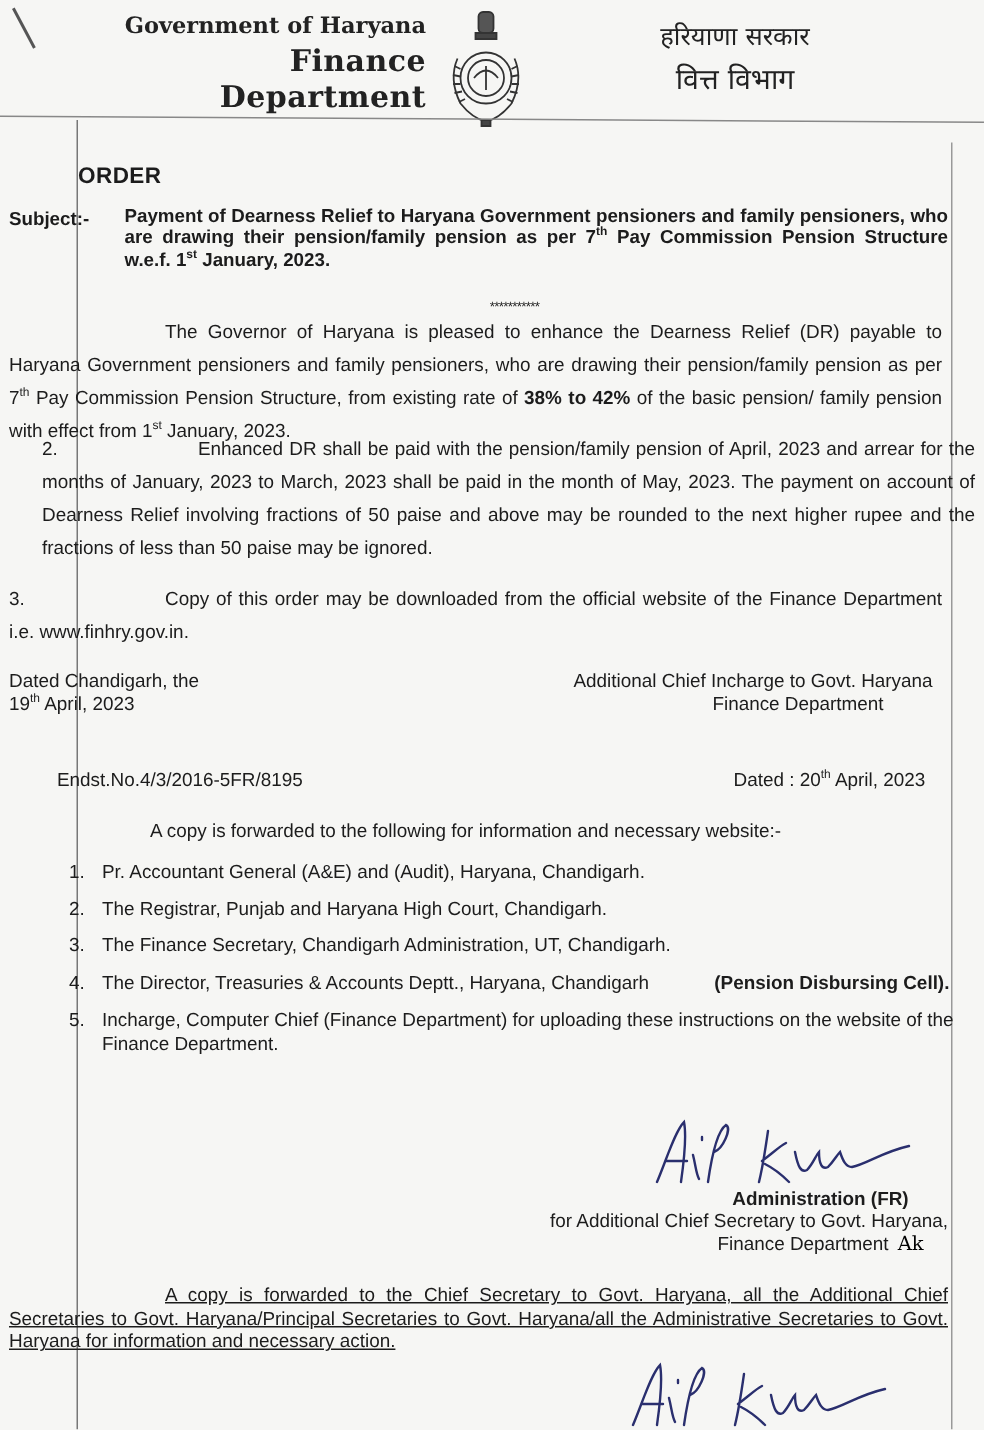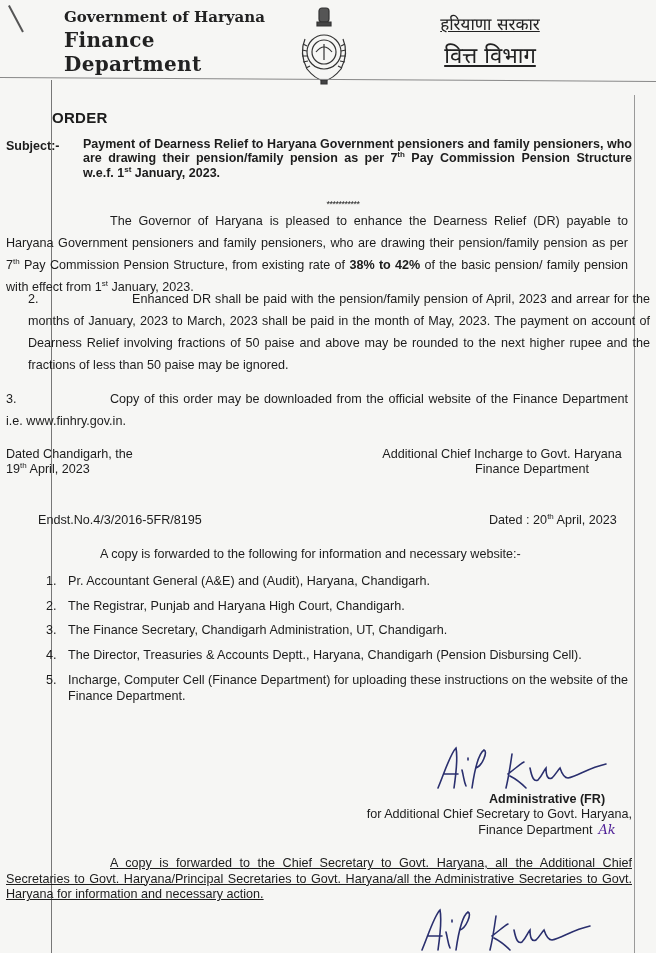--- a/index.html
+++ b/index.html
@@ -5,27 +5,27 @@
   html, body { margin: 0; padding: 0; }
   body {
     width: 656px; height: 953px; overflow: hidden;
     background: #f6f6f4;
     font-family: "Liberation Sans", sans-serif;
     color: #1c1c1c;
     position: relative;
   }
   .page { position: absolute; left: 0; top: 0; width: 656px; height: 953px; }
   .corner-mark { position: absolute; left: 8px; top: 6px; width: 2px; height: 30px; background: #555; transform: rotate(-28deg); transform-origin: top left; }
-  .hdr-en { position: absolute; left: 64px; top: 8px; width: 220px; text-align: left; font-family: "DejaVu Serif", serif; color: #222; }
+  .hdr-en { position: absolute; left: 64px; top: 8px; width: 220px; text-align: right; font-family: "DejaVu Serif", serif; color: #222; }
   .hdr-en .l1 { font-size: 15px; font-weight: bold; }
   .hdr-en .l2 { font-size: 20px; font-weight: bold; margin-top: 2px; letter-spacing: 0.3px; }
   .emblem { position: absolute; left: 295px; top: 4px; width: 58px; height: 82px; }
-  .hdr-hi { position: absolute; left: 400px; top: 12px; width: 180px; text-align: center; font-family: "DejaVu Sans", sans-serif; color: #222; text-decoration: underline; }
+  .hdr-hi { position: absolute; left: 400px; top: 12px; width: 180px; text-align: center; font-family: "DejaVu Sans", sans-serif; color: #222; }
   .hdr-hi .l1 { font-size: 17px; }
-  .hdr-hi .l2 { font-size: 22px; margin-top: 4px; }
+  .hdr-hi .l2 { font-size: 19px; margin-top: 4px; }
   .hrule { position: absolute; left: 0; top: 77px; width: 656px; height: 1px; background: #888; transform: rotate(0.35deg); transform-origin: left; }
   .vrule-l { position: absolute; left: 51px; top: 80px; width: 1px; height: 873px; background: #777; }
   .vrule-r { position: absolute; left: 634px; top: 95px; width: 1px; height: 858px; background: #999; }
   .content { position: absolute; left: 52px; top: 80px; width: 582px; font-size: 12.6px; line-height: 1.5; }
   .order-title { position: absolute; left: 0; top: 27px; width: 582px; text-align: left; font-size: 15px; font-weight: bold; letter-spacing: 0.3px; }
   .subject-label { position: absolute; left: -46px; top: 57px; font-weight: bold; font-size: 12.5px; }
   .subject-text { position: absolute; left: 31px; top: 57px; width: 549px; font-weight: bold; font-size: 12.5px; line-height: 1.15; text-align: justify; text-align-last: left; }
   .stars { position: absolute; left: 0; top: 118px; width: 582px; text-align: center; font-size: 9px; letter-spacing: -0.5px; }
   .para { position: absolute; left: -46px; width: 622px; line-height: 22px; text-align: justify; }
   .p1 { top: 130px; }
@@ -38,30 +38,30 @@
   .sig1 { position: absolute; left: 320px; top: 367px; width: 260px; text-align: center; line-height: 1.2; }
   .sig1 .name { font-weight: bold; padding-left: 60px; }
   .sig1 .dept { padding-left: 60px; }
   .endst { position: absolute; left: -46px; top: 431px; margin-left: 32px; }
   .endst-date { position: absolute; left: 437px; top: 431px; text-align: right; }
   .fwd1 { position: absolute; left: 0; top: 465px; width: 582px; padding-left: 48px; box-sizing: border-box; }
   .list { position: absolute; left: -6px; top: 494px; width: 590px; list-style: none; margin: 0; padding: 0; }
   .list li { display: flex; margin-bottom: 9px; line-height: 1.25; }
   .list .n { width: 22px; flex: none; }
   .list .t { flex: 1; }
-  .list b { font-weight: normal; }
+  .list b { font-weight: bold; margin-left: 40px; }
   .signature { position: absolute; font-family: "DejaVu Serif", serif; font-style: italic; color: #2a2f6e; }
   .sigblock { position: absolute; left: 280px; width: 300px; text-align: right; line-height: 1.2; }
   .sigblock .title { font-weight: bold; text-align: center; padding-left: 130px; }
   .sigblock .ln2 { text-align: right; }
   .sigblock .ln3 { text-align: center; padding-left: 130px; }
   .sb1 { top: 712px; }
   .fwd2 { position: absolute; left: -46px; top: 776px; width: 626px; text-align: justify; line-height: 1.25; text-decoration: underline; }
   .fwd2 .indent2 { display: inline-block; width: 104px; }
-  .initials { font-family: "DejaVu Serif", serif; font-style: italic; color: #4c1d95; font-size: 13px; margin-left: 6px; }
+  .initials { font-family: "DejaVu Serif", serif; color: #000000; font-size: 13px; margin-left: 6px; }
 </style>
 </head>
 <body>
 
 <div class="page">
   <div class="corner-mark"></div>
 
   <div class="hdr-en">
     <div class="l1">Government of Haryana</div>
     <div class="l2">Finance Department</div>
@@ -133,30 +133,30 @@
       <li>
           <span class="n">3.</span>
           <span class="t">The Finance Secretary, Chandigarh Administration, UT, Chandigarh.</span>
         </li>
       <li>
           <span class="n">4.</span>
           <span class="t"><span>The Director, Treasuries &amp; Accounts Deptt., Haryana, Chandigarh </span><b>(Pension Disbursing Cell).</b></span>
         </li>
       <li>
           <span class="n">5.</span>
-          <span class="t">Incharge, Computer Cell (Finance Department) for uploading these instructions on the website of the Finance Department.</span>
+          <span class="t">Incharge, Computer Chief (Finance Department) for uploading these instructions on the website of the Finance Department.</span>
         </li>
     </ul>
 
     <svg class="signature" style="left:380px; top:664px;" width="190" height="48" viewBox="0 0 190 48">
       <path d="M6 44 C12 30 18 10 24 4 C26 14 24 30 22 44 M12 30 h14 M30 26 c2 8 2 12 4 16 M36 14 c0 2 0 2 0 2 M40 44 C42 30 46 10 52 6 C56 8 50 22 44 24 M80 10 C78 24 76 36 74 44 M76 30 C84 24 88 20 92 18 M78 32 C86 36 90 40 94 44 M98 24 c2 10 4 14 8 12 c4 -4 6 -10 8 -12 c0 8 2 12 6 10 c4 -4 6 -8 8 -10 c2 6 4 10 8 10 c10 -2 20 -10 38 -14" fill="none" stroke="#2a2f6e" stroke-width="1.6" stroke-linecap="round"></path>
     </svg>
 
     <div class="sigblock sb1">
-      <div class="title">Administrative (FR)</div>
+      <div class="title">Administration (FR)</div>
       <div class="ln2">for Additional Chief Secretary to Govt. Haryana,</div>
       <div class="ln3"><span>Finance Department</span><span class="initials">Ak</span></div>
     </div>
 
     <div class="fwd2"><span class="indent2"></span><span>A copy is forwarded to the Chief Secretary to Govt. Haryana, all the Additional Chief Secretaries to Govt. Haryana/Principal Secretaries to Govt. Haryana/all the Administrative Secretaries to Govt. Haryana for information and necessary action.</span></div>
 
     <svg class="signature" style="left:364px; top:826px;" width="190" height="48" viewBox="0 0 190 48">
       <path d="M6 44 C12 30 18 10 24 4 C26 14 24 30 22 44 M12 30 h14 M30 26 c2 8 2 12 4 16 M36 14 c0 2 0 2 0 2 M40 44 C42 30 46 10 52 6 C56 8 50 22 44 24 M80 10 C78 24 76 36 74 44 M76 30 C84 24 88 20 92 18 M78 32 C86 36 90 40 94 44 M98 24 c2 10 4 14 8 12 c4 -4 6 -10 8 -12 c0 8 2 12 6 10 c4 -4 6 -8 8 -10 c2 6 4 10 8 10 c10 -2 20 -10 38 -14" fill="none" stroke="#2a2f6e" stroke-width="1.6" stroke-linecap="round"></path>
     </svg>
 

